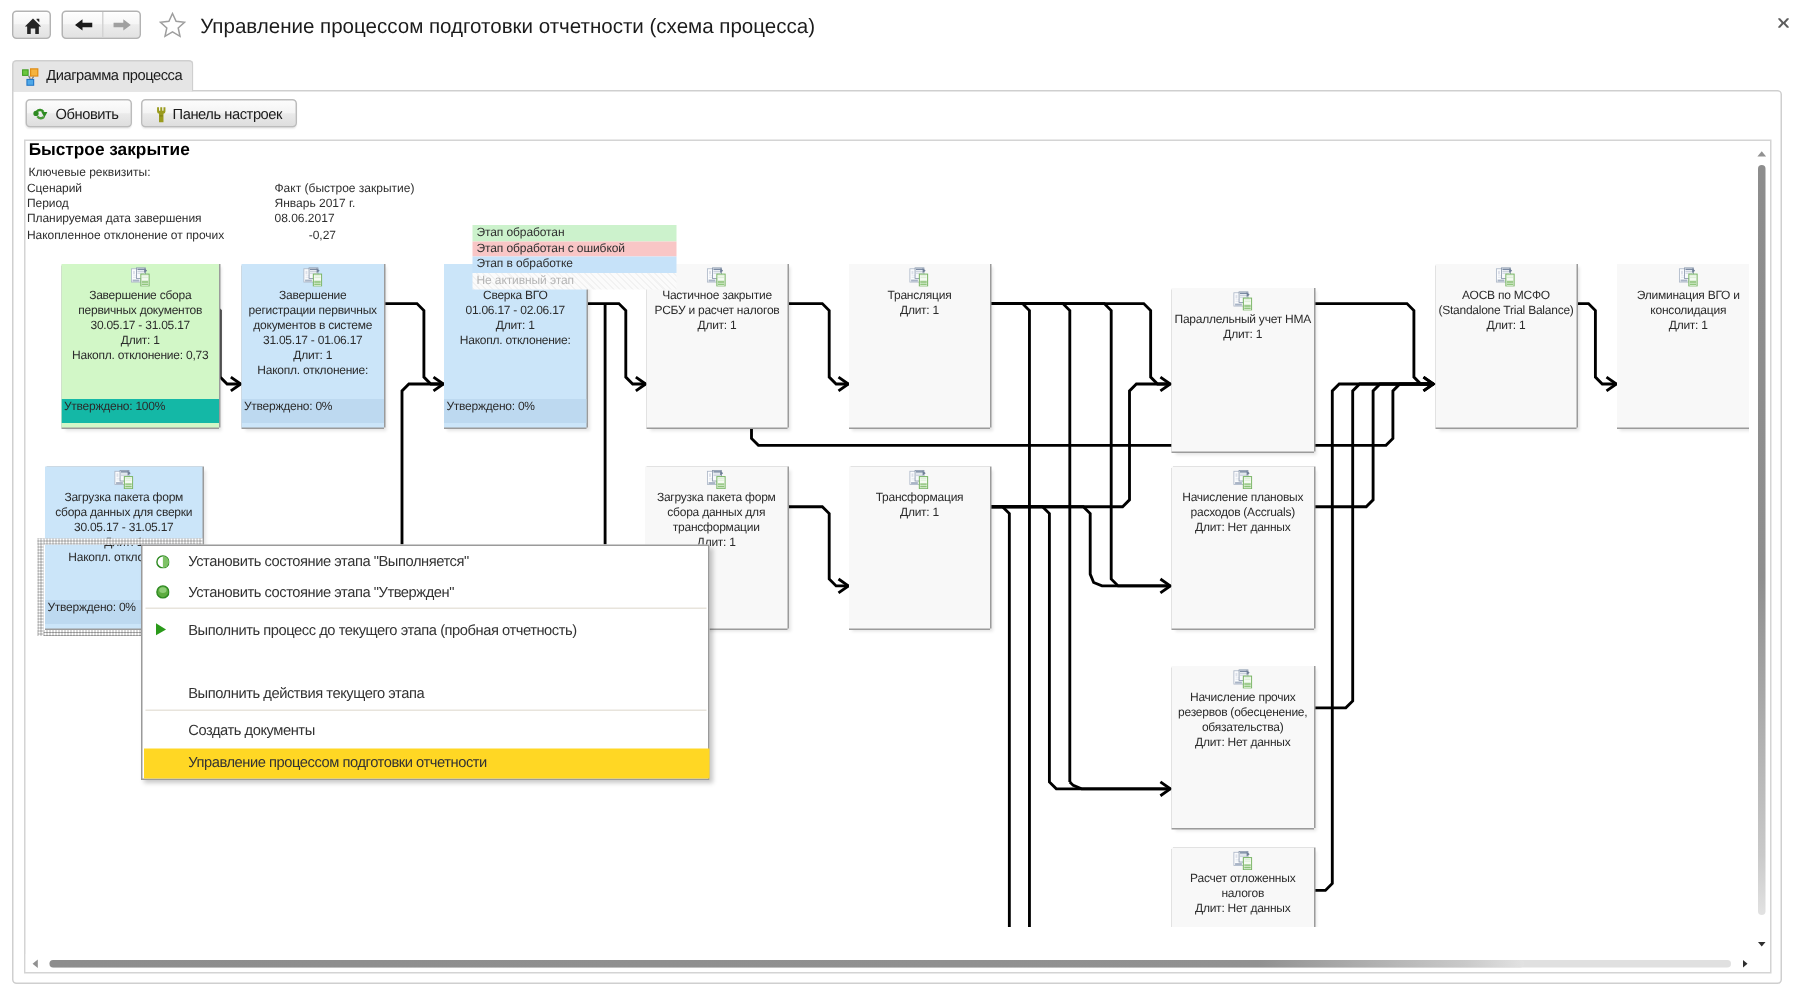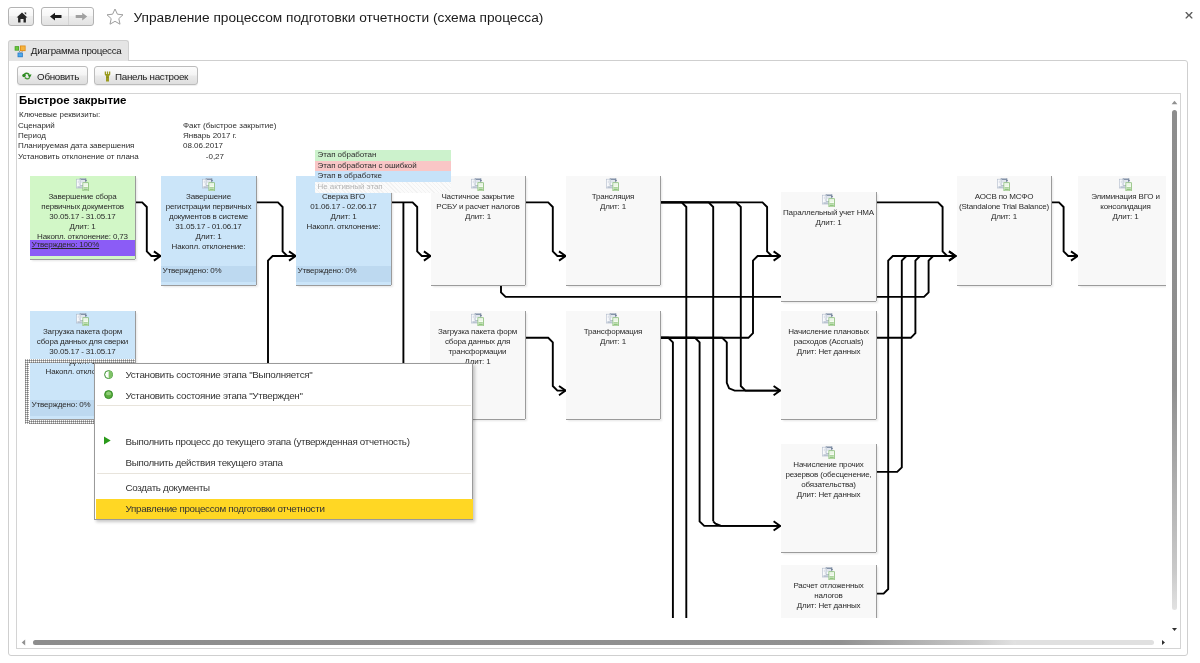--- a/index.html
+++ b/index.html
@@ -66,21 +66,21 @@
 .node{position:absolute;box-sizing:border-box;overflow:hidden;
   box-shadow:1px 0 0 #9b9b9b, 0 1px 0 #9b9b9b, 2px 2px 2px rgba(0,0,0,0.10);}
 .node.done{background:#d2f7c7;}
 .node.progress{background:#cbe5f9;}
 .node.inactive{background:#f8f8f8;}
 .node .nicon{position:absolute;left:50%;top:1.5px;margin-left:-6.9px;width:13.8px;height:13.8px;}
 .node .ntext{position:absolute;left:1.8px;right:1.8px;top:16.2px;text-align:center;
   font-size:8px;letter-spacing:-0.16px;line-height:9.9px;color:#2b2b2b;}
 .node .nfoot{position:absolute;left:0;right:0;bottom:3.2px;height:15.9px;
   font-size:8px;letter-spacing:-0.16px;line-height:9.9px;color:#2b2b2b;padding:0.2px 0 0 1.6px;box-sizing:border-box;}
-.node.done .nfoot{background:#8b5cf6;text-decoration:underline;}
+.node.done .nfoot{background:#14b8a6;}
 .node.progress .nfoot{background:#bdd9f0;}
 
 
 #sel-rect{position:absolute;left:24.5px;top:358.5px;width:110px;height:65px;
   box-sizing:border-box;pointer-events:none;}
 #sel-rect .edge{position:absolute;
   background-color:#ffffff;
   background-image:
     repeating-linear-gradient(90deg,#b0b0b0 0 1px,transparent 1px 2px),
     repeating-linear-gradient(0deg,#b0b0b0 0 1px,transparent 1px 2px);
@@ -219,21 +219,21 @@
       <path d="M406.9 157.4 L413.5 162.0 L406.9 166.6" fill="none" stroke="#000" stroke-width="1.9" stroke-linecap="butt" stroke-linejoin="miter"></path>
       <path d="M542.0 157.4 L548.6 162.0 L542.0 166.6" fill="none" stroke="#000" stroke-width="1.9" stroke-linecap="butt" stroke-linejoin="miter"></path>
       <path d="M932.0 157.4 L938.6 162.0 L932.0 166.6" fill="none" stroke="#000" stroke-width="1.9" stroke-linecap="butt" stroke-linejoin="miter"></path>
       <path d="M1054.0 157.4 L1060.6 162.0 L1054.0 166.6" fill="none" stroke="#000" stroke-width="1.9" stroke-linecap="butt" stroke-linejoin="miter"></path>
       <path d="M756.6 157.4 L763.2 162.0 L756.6 166.6" fill="none" stroke="#000" stroke-width="1.9" stroke-linecap="butt" stroke-linejoin="miter"></path>
       <path d="M756.6 292.0 L763.2 296.6 L756.6 301.2" fill="none" stroke="#000" stroke-width="1.9" stroke-linecap="butt" stroke-linejoin="miter"></path>
       <path d="M932.0 157.4 L938.6 162.0 L932.0 166.6" fill="none" stroke="#000" stroke-width="1.9" stroke-linecap="butt" stroke-linejoin="miter"></path>
       <path d="M542.0 292.0 L548.6 296.6 L542.0 301.2" fill="none" stroke="#000" stroke-width="1.9" stroke-linecap="butt" stroke-linejoin="miter"></path>
       <path d="M756.6 427.3 L763.2 431.9 L756.6 436.5" fill="none" stroke="#000" stroke-width="1.9" stroke-linecap="butt" stroke-linejoin="miter"></path>
       </svg>
-      <div class="node done" style="left:13px;top:82px;width:105px;height:83px;">
+      <div class="node done" style="left:24px;top:82px;width:105px;height:109px;">
         <svg class="nicon" viewBox="0 0 14 14">
             <rect x="0.6" y="1.2" width="6.4" height="9.0" fill="#fcfdfe" stroke="#aab5c6" stroke-width="0.55"></rect>
             <rect x="1.7" y="2.6" width="1.3" height="2.4" fill="#dde0ea"></rect>
             <rect x="1.7" y="5.7" width="3.8" height="0.55" fill="#e2e6ee"></rect>
             <rect x="1.7" y="6.8" width="3.8" height="0.55" fill="#e2e6ee"></rect>
             <rect x="1.4" y="8.5" width="4.6" height="1.4" fill="#a9b4c6"></rect>
             <rect x="4.1" y="0.6" width="6.0" height="7.2" fill="#f7f9fc" stroke="#8694a9" stroke-width="0.55"></rect>
             <rect x="4.7" y="1.1" width="4.8" height="1.0" fill="#7a8aa2"></rect>
             <rect x="4.7" y="2.8" width="4.8" height="0.55" fill="#c0c9d6"></rect>
             <rect x="4.7" y="3.9" width="4.8" height="0.55" fill="#c0c9d6"></rect>
@@ -561,21 +561,21 @@
         </div>
       </div>
       <div class="hdr-title" style="left:2.1px;top:-0.3px">Быстрое закрытие</div>
       <div class="hdr-sub" style="left:2px;top:16.0px">Ключевые реквизиты:</div>
       <div class="hdr-row-label" style="top:26.6px">Сценарий</div>
       <div class="hdr-row-value" style="top:26.6px">Факт (быстрое закрытие)</div>
       <div class="hdr-row-label" style="top:37.0px">Период</div>
       <div class="hdr-row-value" style="top:37.0px">Январь 2017 г.</div>
       <div class="hdr-row-label" style="top:47.4px">Планируемая дата завершения</div>
       <div class="hdr-row-value" style="top:47.4px">08.06.2017</div>
-      <div class="hdr-row-label" style="top:57.8px">Установить отклонение от плана</div>
+      <div class="hdr-row-label" style="top:57.8px">Накопленное отклонение от прочих</div>
       <div class="hdr-row-value num" style="top:57.8px">-0,27</div>
       <div class="legend-item" style="top:25.2px;background:#ccf2cc;">Этап обработан</div>
       <div class="legend-item" style="top:35.8px;background:#f9c6c6;">Этап обработан с ошибкой</div>
       <div class="legend-item" style="top:46.4px;background:#c6e2f9;">Этап в обработке</div>
       <div class="legend-item inactive" style="top:57.0px;">Не активный этап</div>
 
     </div>
 
     <div class="vsb">
       <div class="sbarrow" style="left:0.5px;top:2.5px">
@@ -626,25 +626,25 @@
         <span class="mi-label">Установить состояние этапа "Выполняется"</span>
       </div>
       <div class="mi" style="top:21.0px">
         <svg class="mi-icon" viewBox="0 0 9.2 9.2">
           <circle cx="4.6" cy="4.6" r="4.0" fill="#5cac3f" stroke="#2e8a22" stroke-width="0.95"></circle>
           <ellipse cx="4.6" cy="3.4" rx="2.5" ry="1.9" fill="#8ecd77"></ellipse>
         </svg>
         <span class="mi-label">Установить состояние этапа "Утвержден"</span>
       </div>
       <div class="msep" style="top:41.0px"></div>
-      <div class="mi" style="top:67.0px">
+      <div class="mi" style="top:46.0px">
         <svg class="mi-icon" viewBox="0 0 9.2 9.2">
           <path d="M0.0 0.5 L6.7 4.6 L0.0 8.5 Z" fill="#2a9a1a"></path>
         </svg>
-        <span class="mi-label">Выполнить процесс до текущего этапа (утвержденная отчетность)</span>
+        <span class="mi-label">Выполнить процесс до текущего этапа (пробная отчетность)</span>
       </div>
       <div class="mi" style="top:88.5px">
         <span class="mi-label">Выполнить действия текущего этапа</span>
       </div>
       <div class="msep" style="top:108.5px"></div>
       <div class="mi" style="top:113.0px">
         <span class="mi-label">Создать документы</span>
       </div>
       <div class="mi hl" style="top:134.5px">
         <span class="mi-label">Управление процессом подготовки отчетности</span>

